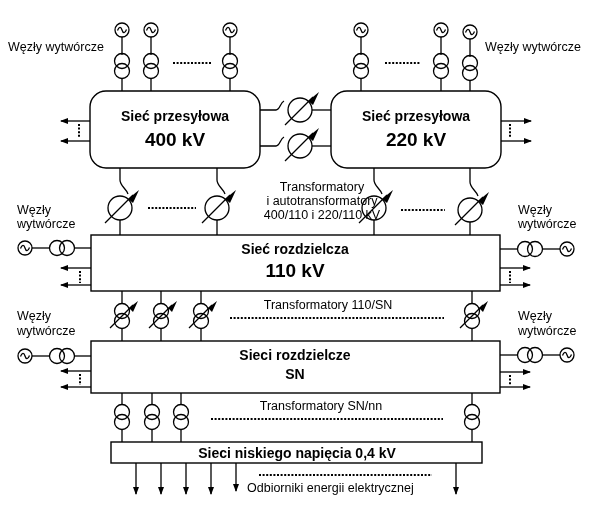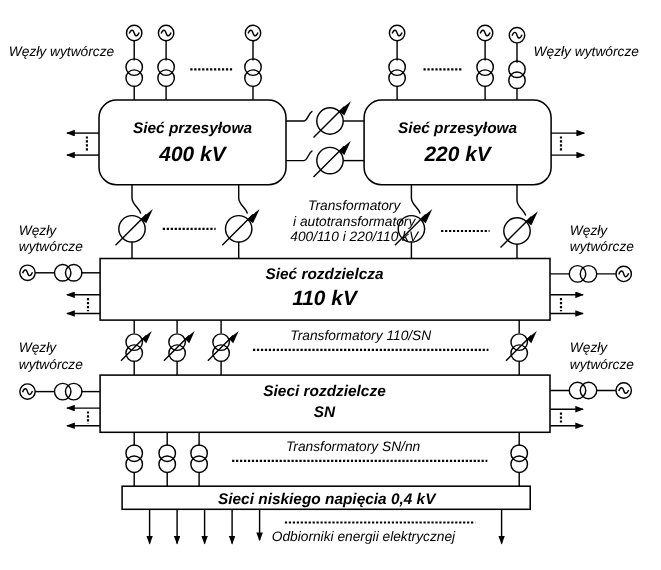--- a/index.html
+++ b/index.html
@@ -1,16 +1,16 @@
 <!DOCTYPE html>
 <html><head>
 <meta charset="utf-8">
 <style>
   html,body{margin:0;padding:0;background:#ffffff;}
-  #root{position:relative;width:601px;height:518px;overflow:hidden;background:#fff;font-style:italic;}
+  #root{position:relative;width:601px;height:518px;overflow:hidden;background:#fff;}
   svg{position:absolute;left:0;top:0;}
   .ln{stroke:#000;stroke-width:1.3;fill:none;}
   .box{stroke:#000;stroke-width:1.4;fill:#fff;}
   .dots{stroke:#000;stroke-width:2;stroke-dasharray:2 1.6;fill:none;}
   .t{font-family:"Liberation Sans",sans-serif;fill:#000;}
   .lbl{font-size:12.5px;}
   .lblb{font-size:14px;font-weight:bold;}
   .big{font-size:19px;font-weight:bold;}
 </style>
 </head>

